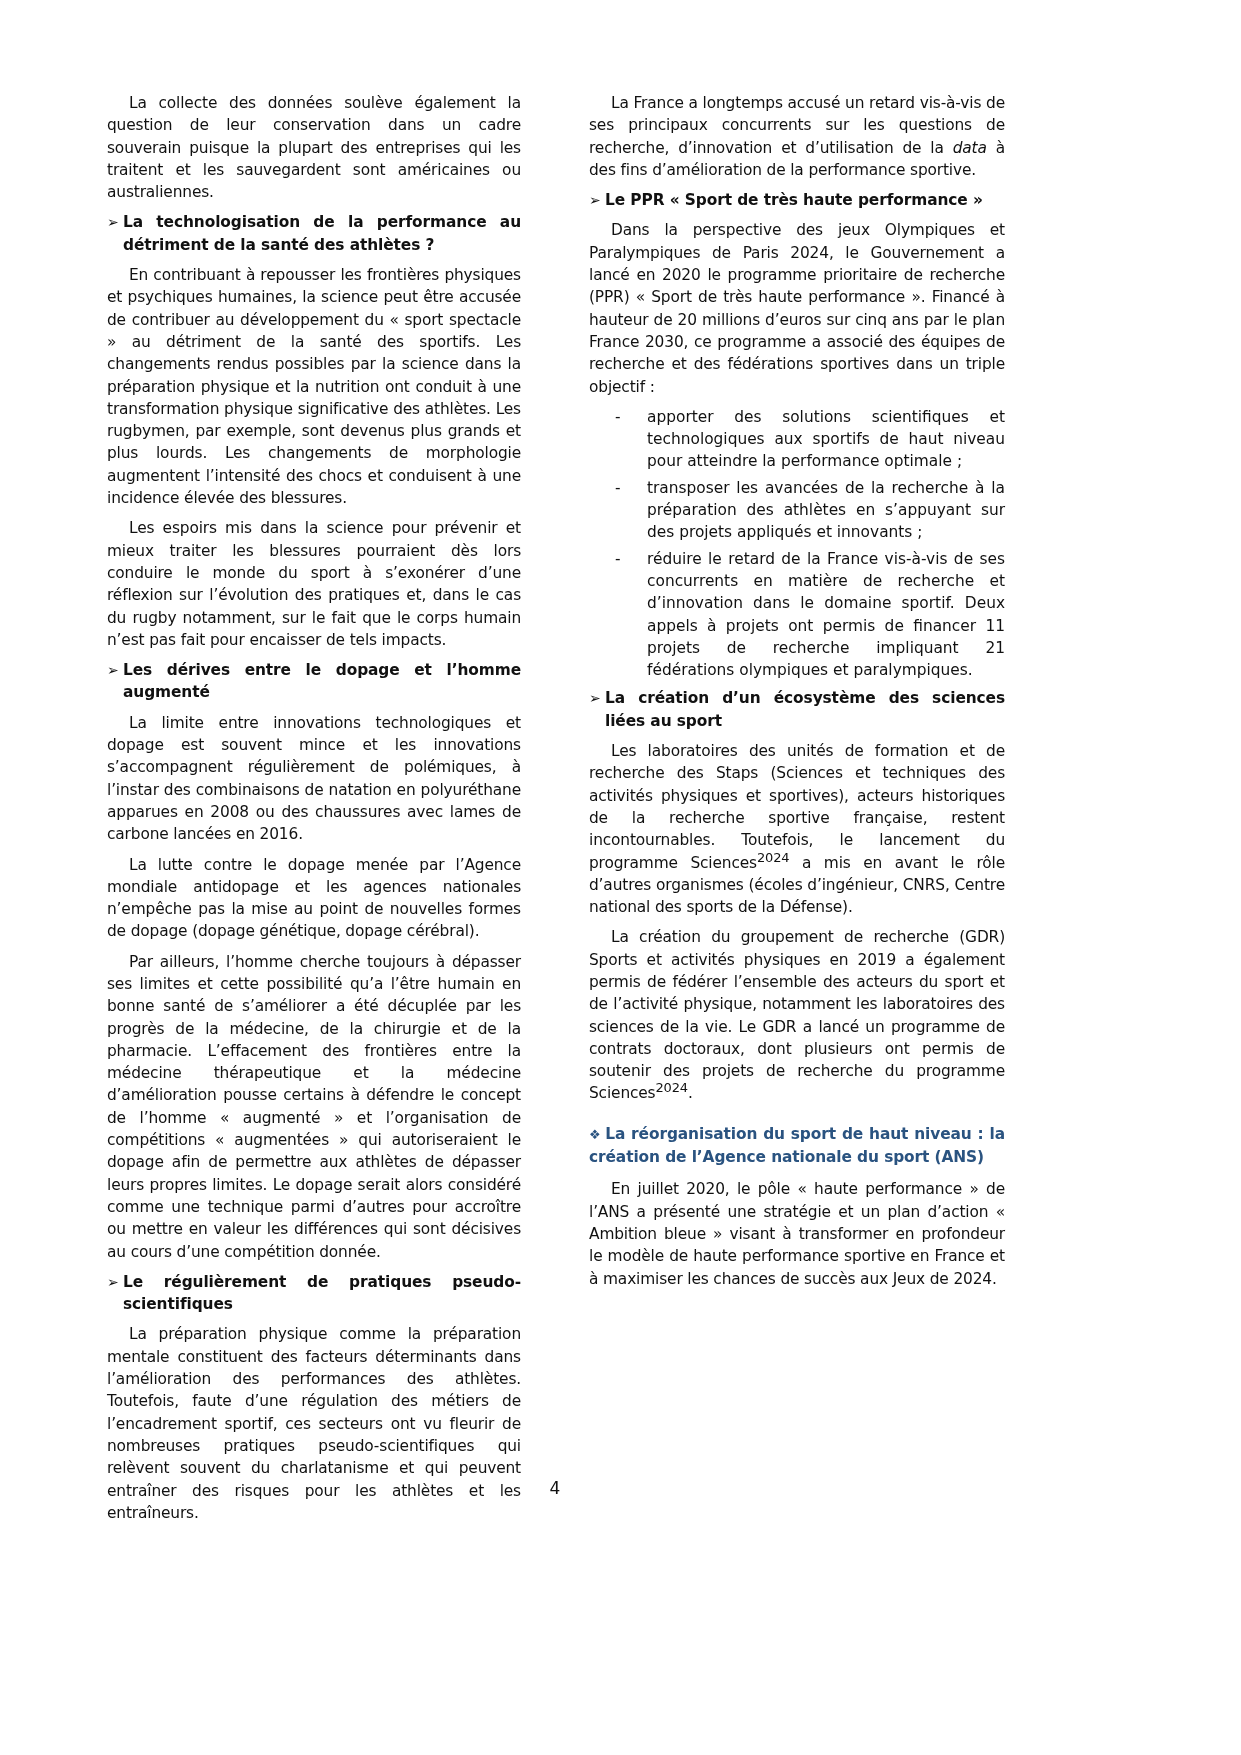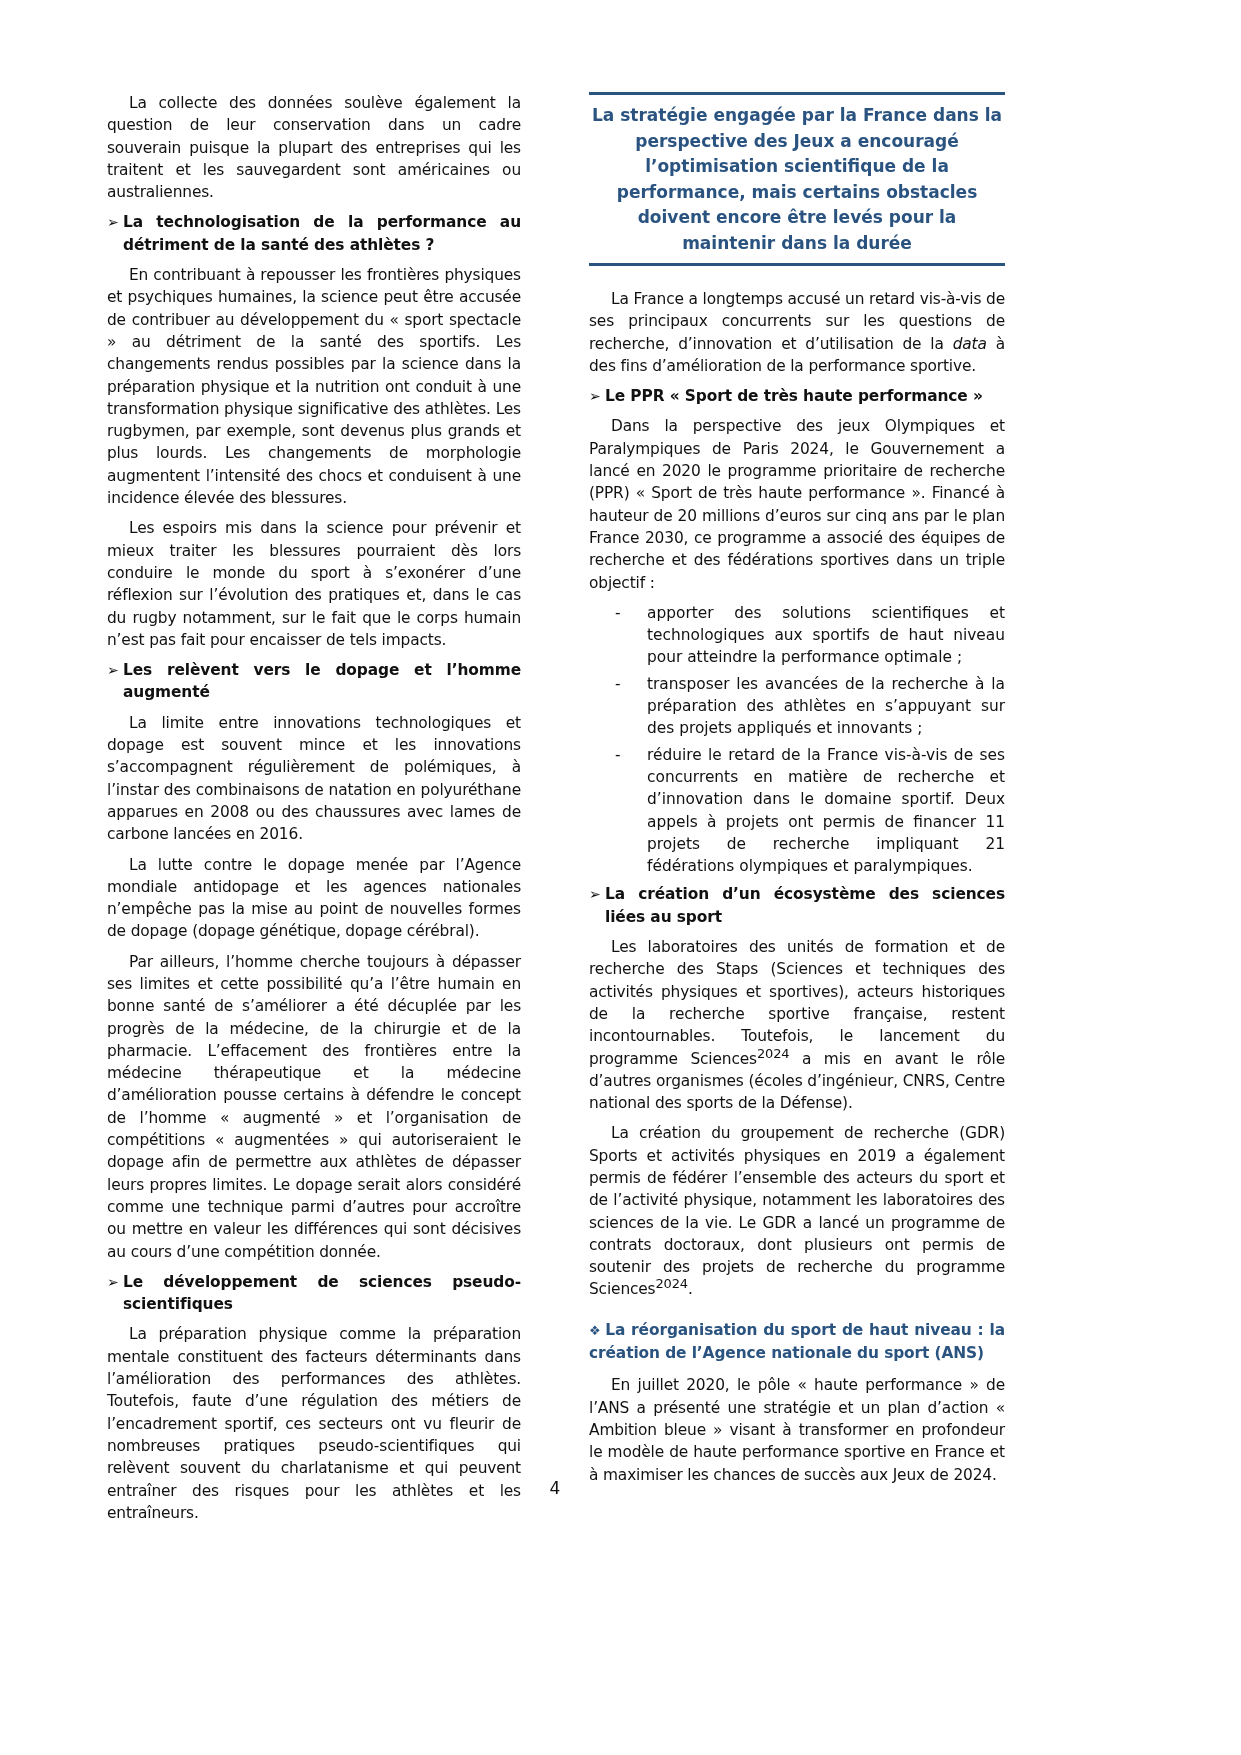--- a/index.html
+++ b/index.html
@@ -28,34 +28,33 @@
 <div class="col col-left">
   <p class="para">La collecte des données soulève également la question de leur conservation dans un cadre souverain puisque la plupart des entreprises qui les traitent et les sauvegardent sont américaines ou australiennes.</p>
   <div class="h-arrow">
     <span class="arrow">➢</span>
     <span class="txt">La technologisation de la performance au détriment de la santé des athlètes ?</span>
   </div>
   <p class="para">En contribuant à repousser les frontières physiques et psychiques humaines, la science peut être accusée de contribuer au développement du « sport spectacle » au détriment de la santé des sportifs. Les changements rendus possibles par la science dans la préparation physique et la nutrition ont conduit à une transformation physique significative des athlètes. Les rugbymen, par exemple, sont devenus plus grands et plus lourds. Les changements de morphologie augmentent l’intensité des chocs et conduisent à une incidence élevée des blessures.</p>
   <p class="para">Les espoirs mis dans la science pour prévenir et mieux traiter les blessures pourraient dès lors conduire le monde du sport à s’exonérer d’une réflexion sur l’évolution des pratiques et, dans le cas du rugby notamment, sur le fait que le corps humain n’est pas fait pour encaisser de tels impacts.</p>
   <div class="h-arrow">
     <span class="arrow">➢</span>
-    <span class="txt">Les relèvent vers le dopage et l’homme augmenté</span>
+    <span class="txt">Les dérives entre le dopage et l’homme augmenté</span>
   </div>
   <p class="para">La limite entre innovations technologiques et dopage est souvent mince et les innovations s’accompagnent régulièrement de polémiques, à l’instar des combinaisons de natation en polyuréthane apparues en 2008 ou des chaussures avec lames de carbone lancées en 2016.</p>
   <p class="para">La lutte contre le dopage menée par l’Agence mondiale antidopage et les agences nationales n’empêche pas la mise au point de nouvelles formes de dopage (dopage génétique, dopage cérébral).</p>
   <p class="para">Par ailleurs, l’homme cherche toujours à dépasser ses limites et cette possibilité qu’a l’être humain en bonne santé de s’améliorer a été décuplée par les progrès de la médecine, de la chirurgie et de la pharmacie. L’effacement des frontières entre la médecine thérapeutique et la médecine d’amélioration pousse certains à défendre le concept de l’homme « augmenté » et l’organisation de compétitions « augmentées » qui autoriseraient le dopage afin de permettre aux athlètes de dépasser leurs propres limites. Le dopage serait alors considéré comme une technique parmi d’autres pour accroître ou mettre en valeur les différences qui sont décisives au cours d’une compétition donnée.</p>
   <div class="h-arrow">
     <span class="arrow">➢</span>
-    <span class="txt">Le développement de sciences pseudo-scientifiques</span>
+    <span class="txt">Le régulièrement de pratiques pseudo-scientifiques</span>
   </div>
   <p class="para">La préparation physique comme la préparation mentale constituent des facteurs déterminants dans l’amélioration des performances des athlètes. Toutefois, faute d’une régulation des métiers de l’encadrement sportif, ces secteurs ont vu fleurir de nombreuses pratiques pseudo-scientifiques qui relèvent souvent du charlatanisme et qui peuvent entraîner des risques pour les athlètes et les entraîneurs.</p>
 </div>
 
 <div class="col col-right">
-  <div class="box-title">La stratégie engagée par la France dans la perspective des Jeux a encouragé l’optimisation scientifique de la performance, mais certains obstacles doivent encore être levés pour la maintenir dans la durée</div>
 
   <p class="para"><span>La France a longtemps accusé un retard vis-à-vis de ses principaux concurrents sur les questions de recherche, d’innovation et d’utilisation de la </span><em>data</em><span> à des fins d’amélioration de la performance sportive.</span></p>
 
   <div class="h-arrow">
     <span class="arrow">➢</span>
     <span class="txt">Le PPR « Sport de très haute performance »</span>
   </div>
   <p class="para">Dans la perspective des jeux Olympiques et Paralympiques de Paris 2024, le Gouvernement a lancé en 2020 le programme prioritaire de recherche (PPR) « Sport de très haute performance ». Financé à hauteur de 20 millions d’euros sur cinq ans par le plan France 2030, ce programme a associé des équipes de recherche et des fédérations sportives dans un triple objectif :</p>
   <ul class="dash">
     <li>

